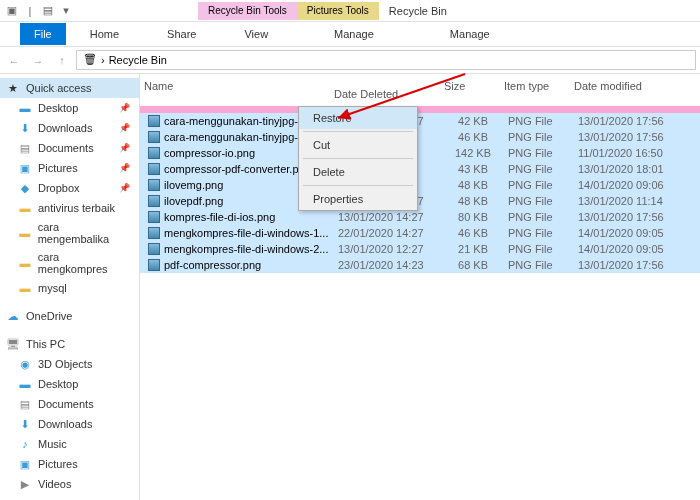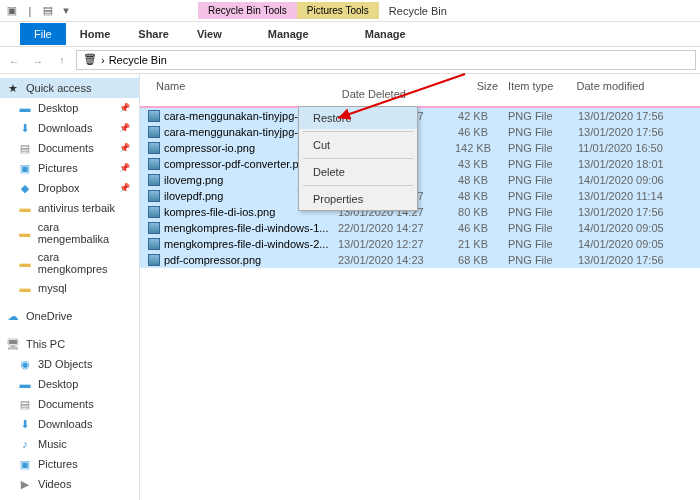--- a/index.html
+++ b/index.html
@@ -1,48 +1,48 @@
 <!DOCTYPE html>
 <html><head>
 <meta charset="utf-8">
 <style>
 * { margin: 0; padding: 0; box-sizing: border-box; font-family: 'Segoe UI', sans-serif; font-size: 11px; }
 body { width: 700px; height: 500px; background: #fff; overflow: hidden; position: relative; }
 
 .titlebar { height: 22px; display: flex; align-items: center; background: #fff; border-bottom: 1px solid #e0e0e0; }
 .titlebar .qat { display: flex; gap: 2px; padding: 0 4px; align-items: center; }
 .titlebar .qat span { width: 16px; height: 16px; display: flex; align-items: center; justify-content: center; color: #666; }
-.titlebar .tool-tabs { display: flex; margin-left: 120px; align-items: center; }
+.titlebar .tool-tabs { display: flex; margin-left: 120px; }
 .titlebar .tool-tab { padding: 3px 10px; font-size: 10px; }
 .titlebar .tool-tab.pink { background: #f5c2e7; }
 .titlebar .tool-tab.yellow { background: #e8d98a; }
 .titlebar .title { padding: 3px 10px; color: #333; }
 
 .ribbon-tabs { height: 24px; display: flex; align-items: center; background: #fff; }
 .ribbon-tabs .file-tab { background: #0078d7; color: #fff; padding: 5px 14px; font-size: 11px; margin-left: 20px; }
-.ribbon-tabs .tab { padding: 5px 14px; color: #333; font-weight: bold; }
+.ribbon-tabs .tab { padding: 5px 24px; color: #333; }
 
 .addressbar { height: 28px; display: flex; align-items: center; border-top: 1px solid #e0e0e0; border-bottom: 1px solid #e0e0e0; padding: 0 4px; gap: 4px; }
 .addressbar .nav-btn { width: 20px; height: 20px; display: flex; align-items: center; justify-content: center; color: #999; }
 .addressbar .crumb { display: flex; align-items: center; border: 1px solid #ccc; padding: 2px 6px; flex: 1; gap: 4px; }
 .addressbar .recycle-icon { width: 14px; height: 14px; }
 
 .main { display: flex; height: calc(500px - 74px); }
 .sidebar { width: 140px; border-right: 1px solid #e0e0e0; overflow-y: auto; padding: 4px 0; }
 .sidebar .item { display: flex; align-items: center; gap: 6px; padding: 3px 8px 3px 18px; color: #333; cursor: default; }
 .sidebar .item.quick { background: #d0e7f7; padding-left: 6px; font-weight: 500; }
 .sidebar .item .pin { margin-left: auto; color: #888; font-size: 9px; }
 .sidebar .item .ico { width: 14px; height: 14px; display: inline-flex; align-items: center; justify-content: center; }
 .sidebar .sep { height: 8px; }
 
 .content { flex: 1; overflow: auto; }
-.cols { display: flex; padding: 6px 16px; color: #555; border-bottom: 2px solid #f9a8d4; }
+.cols { display: flex; padding: 6px 4px; color: #555; border-bottom: 7px solid #f9a8d4; }
 .cols > div:nth-child(1) { width: 190px; }
 .cols > div:nth-child(2) { width: 110px; margin-top: 8px; }
-.cols > div:nth-child(3) { width: 60px; text-align: right; padding-right: 10px; }
+.cols > div:nth-child(3) { width: 60px; padding-right: 10px; }
 .cols > div:nth-child(4) { width: 70px; }
 .cols > div:nth-child(5) { width: 110px; }
 .rows .row { display: flex; padding: 2px 8px; align-items: center; }
 .rows .row.sel { background: #cce8ff; }
 .rows .row > div:nth-child(1) { width: 190px; display: flex; align-items: center; gap: 4px; overflow: hidden; white-space: nowrap; }
 .rows .row > div:nth-child(2) { width: 110px; color: #666; }
 .rows .row > div:nth-child(3) { width: 60px; text-align: center; padding-right: 10px; color: #666; }
 .rows .row > div:nth-child(4) { width: 70px; color: #666; }
 .rows .row > div:nth-child(5) { width: 110px; color: #666; }
 .file-ico { width: 12px; height: 12px; display: inline-block; background: linear-gradient(#8bd,#48a); border: 1px solid #369; }

